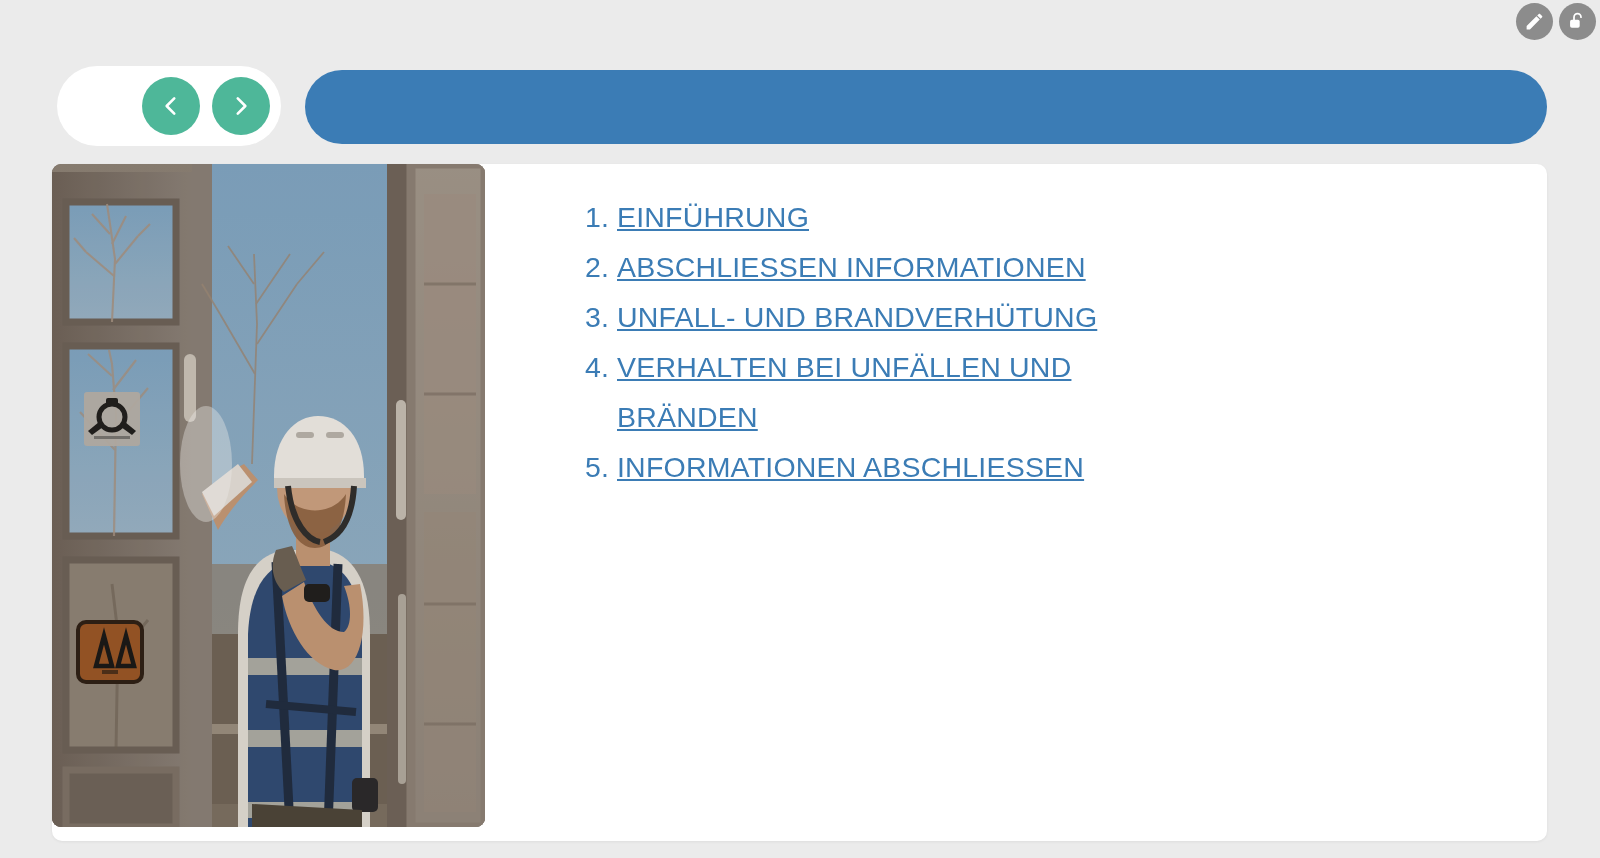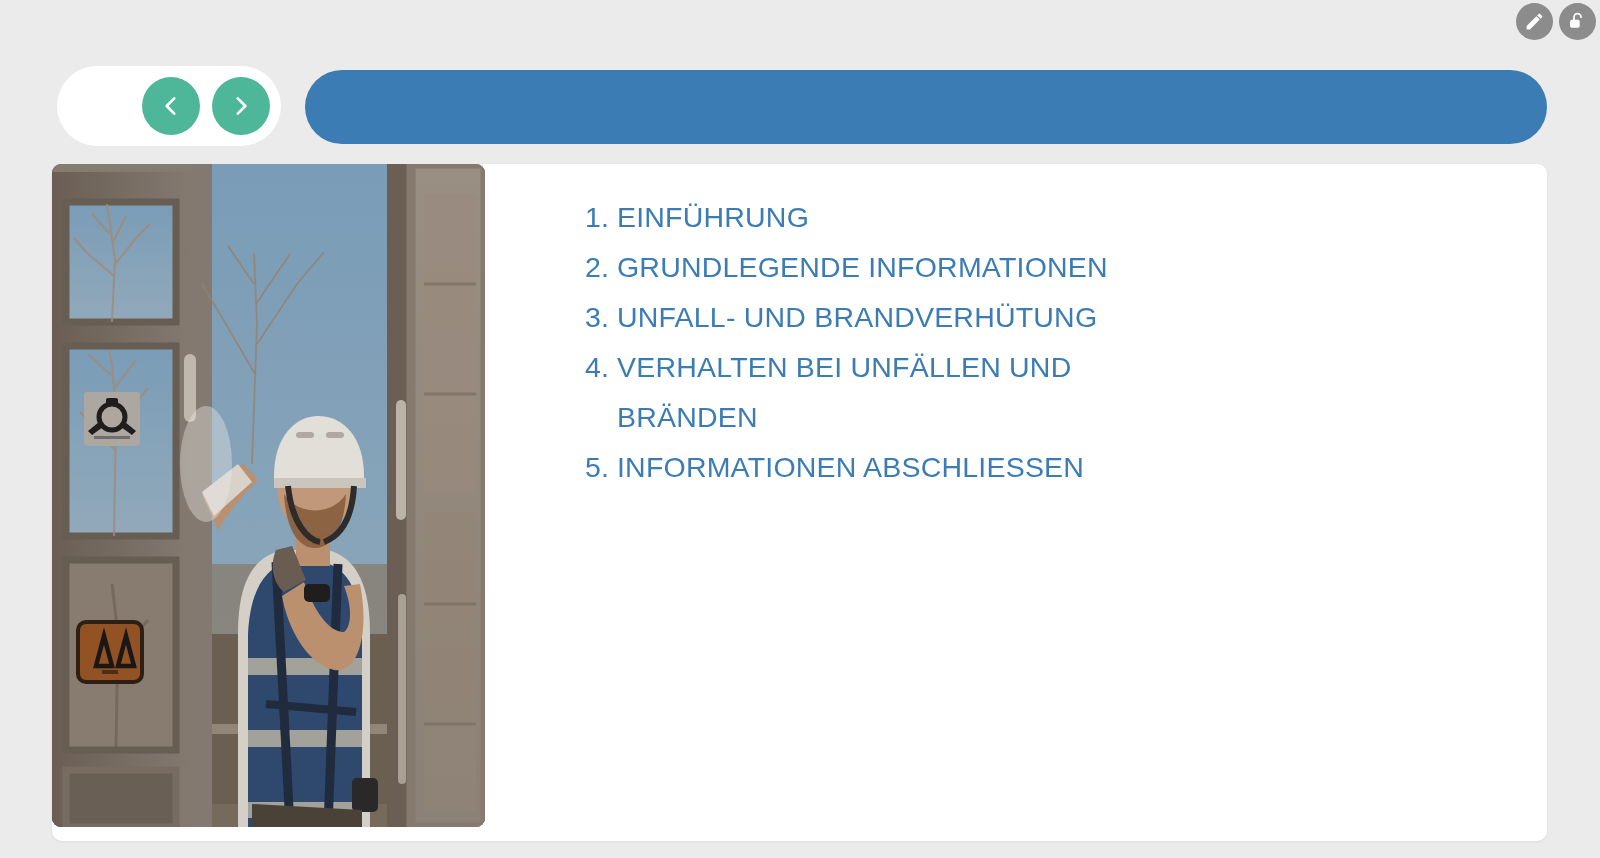--- a/index.html
+++ b/index.html
@@ -127,20 +127,21 @@
     line-height: 50px;
     letter-spacing: .2px;
     white-space: pre-wrap;
   }
   .agenda-num {
     width: 32px;
     flex: none;
   }
   .agenda-label {
     flex: 1;
+    text-decoration: underline;
   }
 </style>
 </head>
 <body>
 
 <div class="top-controls">
   <button class="round-btn">
     <span>
       <svg width="21" height="21" viewBox="0 0 24 24" fill="#ffffff">
         <path d="M3 17.2V21h3.8L18 9.8 14.2 6 3 17.2zM20.7 7.1c.4-.4.4-1 0-1.4l-2.4-2.4c-.4-.4-1-.4-1.4 0l-1.8 1.8L19 8.9l1.7-1.8z"></path>
@@ -346,21 +347,21 @@
   </svg>
 </div>
 
 <div class="agenda">
   <div class="agenda-item">
     <span class="agenda-num">1.</span>
     <span class="agenda-label">EINFÜHRUNG</span>
   </div>
   <div class="agenda-item">
     <span class="agenda-num">2.</span>
-    <span class="agenda-label">GRUNDLEGENDE INFORMATIONEN</span>
+    <span class="agenda-label">ABSCHLIESSEN INFORMATIONEN</span>
   </div>
   <div class="agenda-item">
     <span class="agenda-num">3.</span>
     <span class="agenda-label">UNFALL- UND BRANDVERHÜTUNG</span>
   </div>
   <div class="agenda-item">
     <span class="agenda-num">4.</span>
     <span class="agenda-label">VERHALTEN BEI UNFÄLLEN UND
 BRÄNDEN</span>
   </div>

